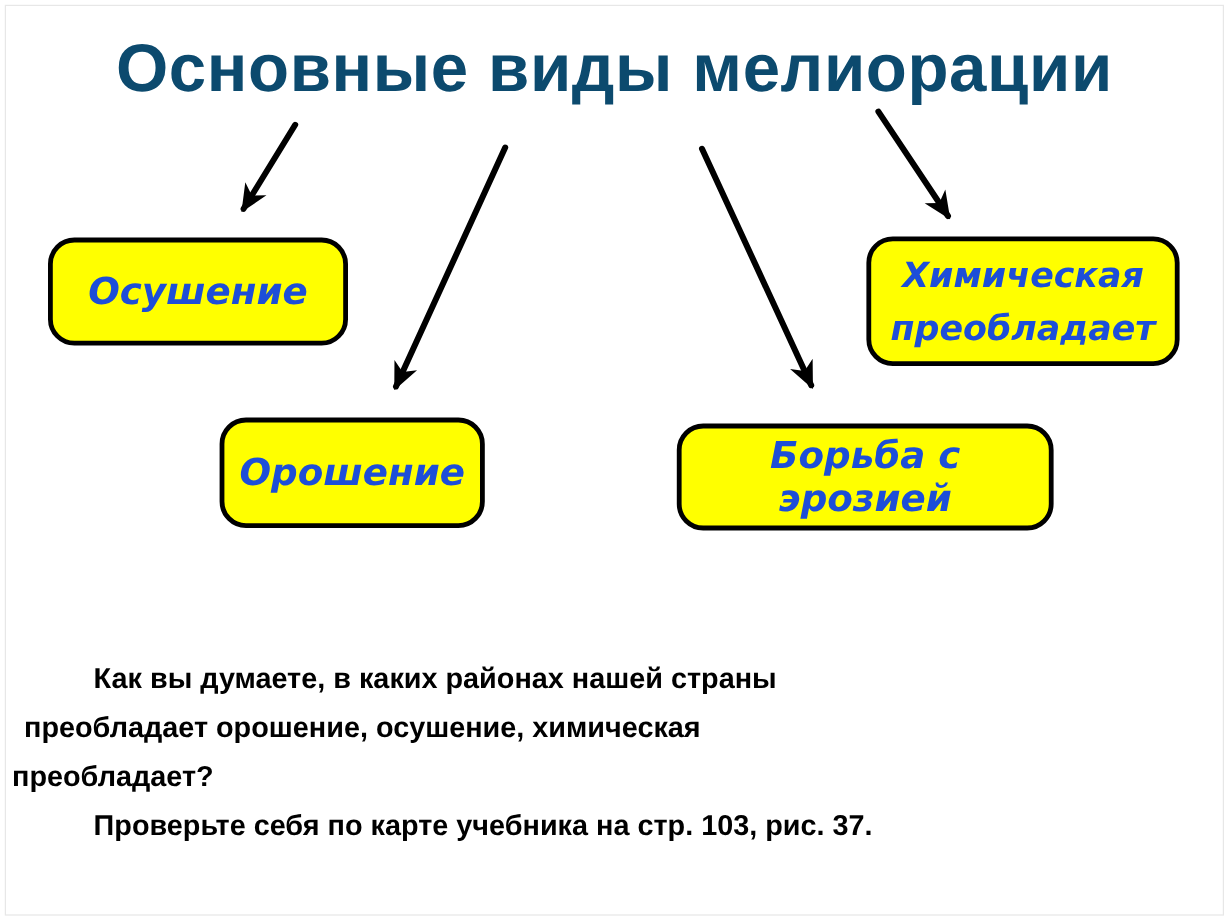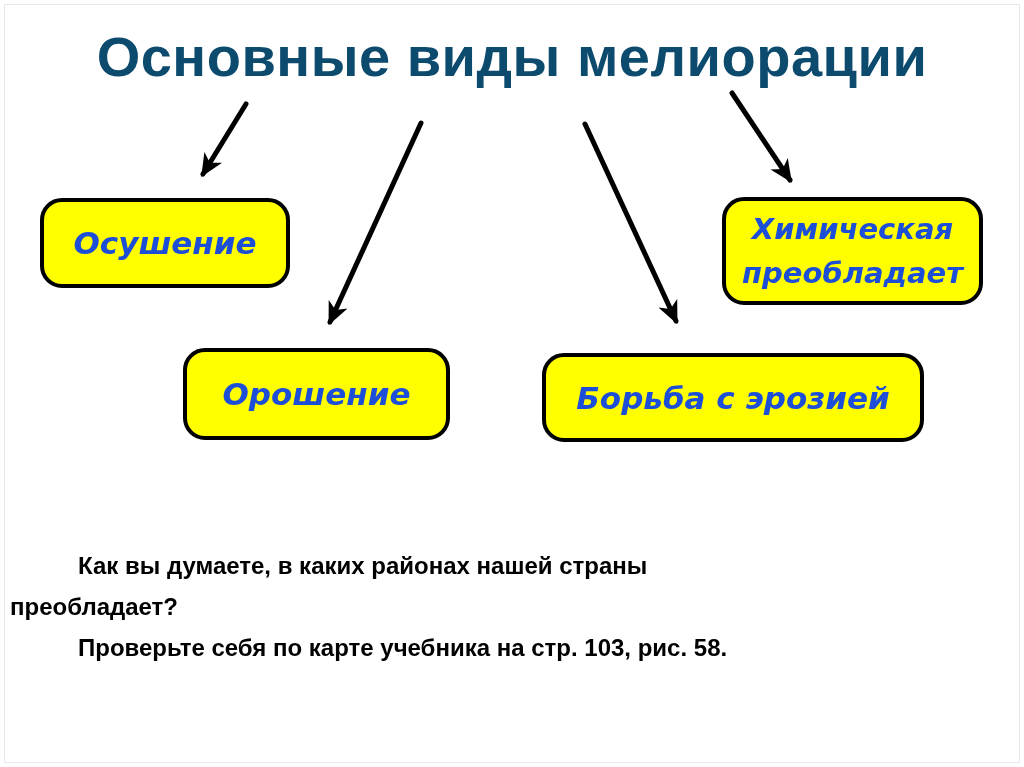--- a/index.html
+++ b/index.html
@@ -52,22 +52,22 @@
     align-items: center;
     justify-content: center;
     text-align: center;
     color: #1d4ed8;
     font-style: italic;
     font-weight: bold;
     font-size: 31px;
     font-family: "DejaVu Sans", "Liberation Sans", sans-serif;
   }
   .node-osushenie   { left: 40px;  top: 198px; width: 250px; height: 90px;  }
-  .node-oroshenie   { left: 183px; top: 348px; width: 267px; height: 92px;  }
-  .node-borba       { left: 542px; top: 353px; width: 382px; height: 89px;  }
+  .node-oroshenie   { left: 183px; top: 348px; width: 221px; height: 92px;  }
+  .node-borba       { left: 564px; top: 353px; width: 314px; height: 89px;  }
   .node-himicheskaya{
     left: 722px; top: 197px; width: 261px; height: 108px;
     flex-direction: column;
     font-size: 29px;
     line-height: 44px;
   }
   .body-text {
     position: absolute;
     left: 10px;
     top: 545px;
@@ -114,16 +114,17 @@
   <div class="node node-oroshenie">
     <span>Орошение</span>
   </div>
 
   <div class="node node-borba">
     <span>Борьба с эрозией</span>
   </div>
 
   <div class="body-text">
     <div class="line indent-lg">Как вы думаете, в каких районах нашей страны</div>
+    <div class="line indent-sm">преобладает орошение, осушение, химическая</div>
     <div class="line">преобладает?</div>
-    <div class="line indent-lg">Проверьте себя по карте учебника на стр. 103, рис. 58.</div>
+    <div class="line indent-lg">Проверьте себя по карте учебника на стр. 103, рис. 37.</div>
   </div>
 </div>
 
 </body></html>

